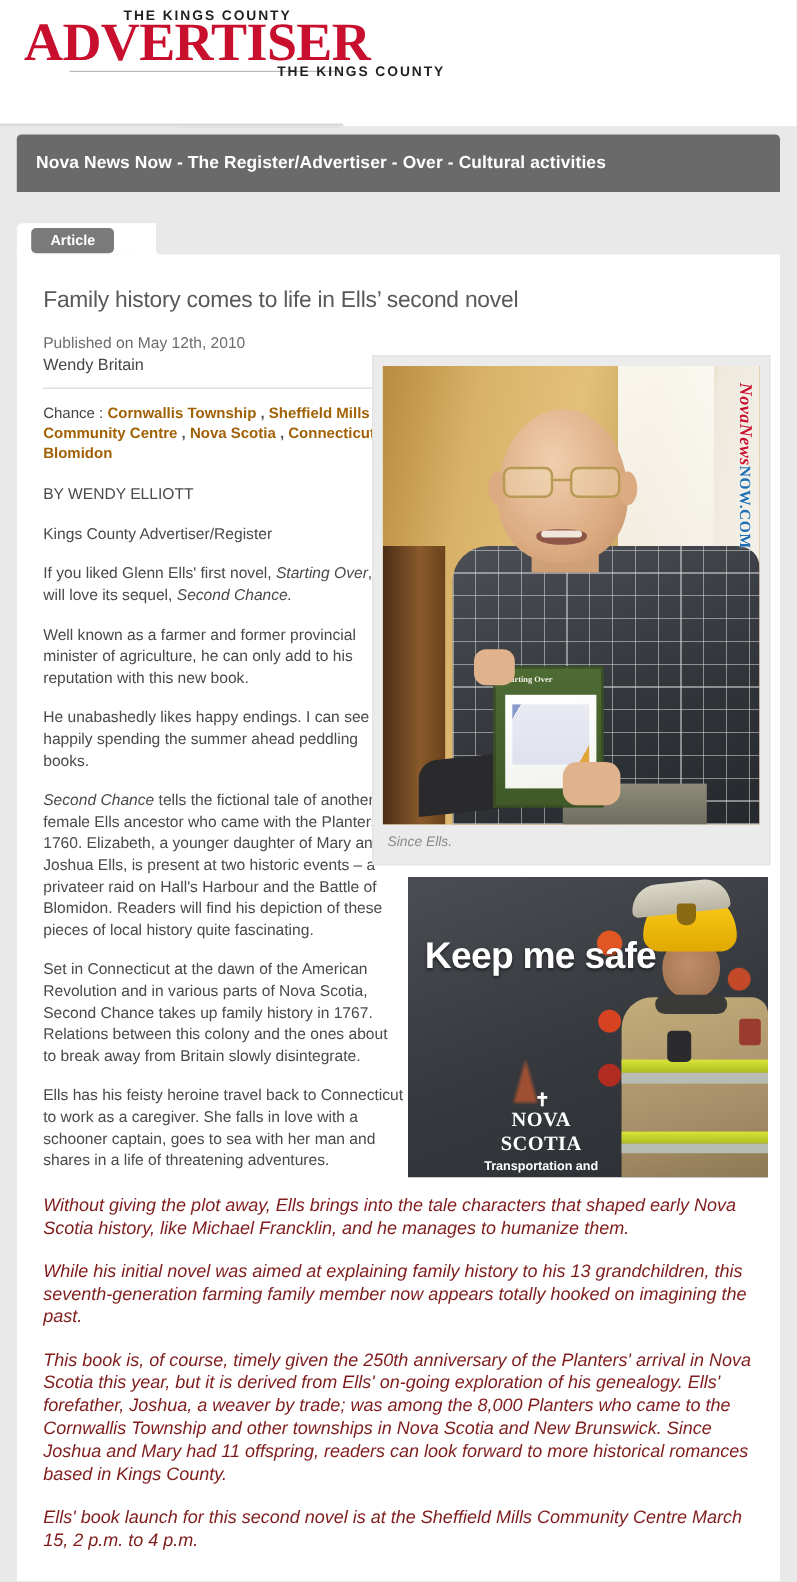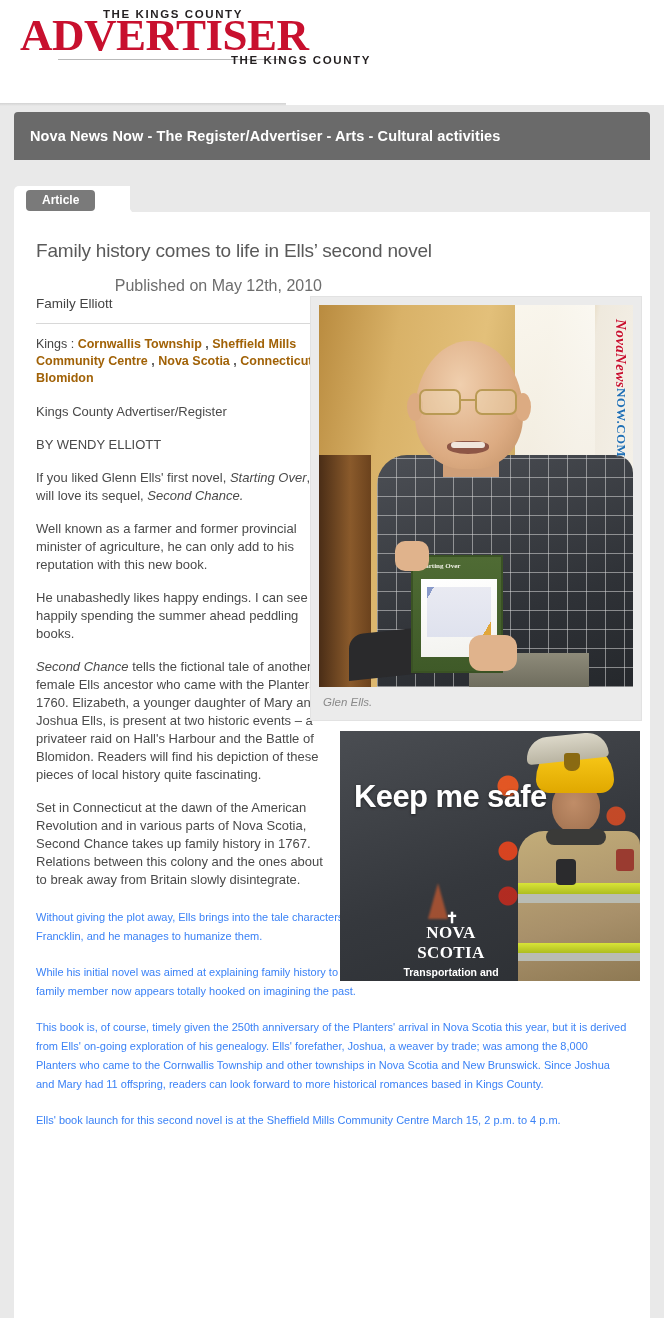--- a/index.html
+++ b/index.html
@@ -145,24 +145,23 @@
     font-weight: normal;
     color: #595959;
     margin: 0 0 16px 0;
     letter-spacing: -0.2px;
   }
 
   .meta-col {
     width: 286px;
   }
   .published {
-    font-size: 16px;
+    font-size: 13px;
     color: #6d6d6d;
     line-height: 16px;
-    text-align: right;
   }
   .author {
     font-size: 13.5px;
     color: #444444;
     line-height: 18px;
     margin-top: 1px;
   }
   .meta-rule {
     width: 280px; height: 1px;
     background: #d8d8d8;
@@ -187,24 +186,25 @@
     width: 300px;
     margin-top: 16px;
   }
   .body-col p {
     font-size: 13px;
     line-height: 18px;
     color: #4a4a4a;
     margin: 0 0 15px 0;
   }
   .body-full p {
-    font-size: 11px;
+    font-size: 15px;
     line-height: 19px;
-    color: #3b82f6;
+    color: #7f1d1d;
     margin: 0 0 17px 0;
+    font-style: italic;
   }
   .body-full { clear: both; padding-top: 4px; }
   em { font-style: italic; }
 
   
   .media-col {
     position: absolute;
     right: 8px; top: 84px;
     width: 332px;
   }
@@ -477,21 +477,21 @@
       <div class="logo-kicker advertiser-kicker">THE KINGS COUNTY</div>
       <div class="logo-word advertiser-word">ADVERTISER</div>
       <div class="advertiser-rule"></div>
       <div class="logo-kicker register-kicker">THE KINGS COUNTY</div>
       <div class="register-rule"></div>
     </div>
     <div class="masthead-shadow"></div>
   </div>
 
   <div class="crumb-bar">
-    <span class="crumb-text">Nova News Now - The Register/Advertiser - Arts - Cultural activities</span>
+    <span class="crumb-text">Nova News Now - The Register/Advertiser - Over - Cultural activities</span>
   </div>
 
   <div class="tab-strip">
     <div class="tab">
       <div class="tab-pill">Article</div>
     </div>
     <div class="tab-skew"></div>
   </div>
 
   <div class="card clearfix">
@@ -523,21 +523,21 @@
             <div class="photo-book-cover">
               <div class="photo-book-art"></div>
             </div>
           </div>
           <div class="photo-hand-l"></div>
           <div class="photo-hand-r"></div>
           <div class="watermark">
             <span class="wm-a">NovaNews</span><span class="wm-b">NOW.COM</span>
           </div>
         </div>
-        <div class="caption">Glen Ells.</div>
+        <div class="caption">Since Ells.</div>
       </div>
 
       <div class="ad">
         <div class="ad-bg"></div>
         <div class="ad-cone"></div>
         <div class="firefighter">
           <div class="ff-hood"></div>
           <div class="ff-face"></div>
           <div class="ff-helmet"></div>
           <div class="ff-helmet-brim"></div>
@@ -556,39 +556,40 @@
           <div class="ad-logo-mark">✝</div>
           <div class="ad-logo-name">NOVA SCOTIA</div>
           <div class="ad-logo-sub">Transportation and</div>
 
         </div>
       </div>
     </div>
 
     <div class="meta-col">
       <div class="published">Published on May 12th, 2010</div>
-      <div class="author">Family Elliott</div>
+      <div class="author">Wendy Britain</div>
       <div class="meta-rule"></div>
       <div class="topics">
-        <span>Kings :</span>
+        <span>Chance :</span>
         <b>
           <a href="#" class="topic-link">Cornwallis Township</a><span class="topic-sep"> , </span><a href="#" class="topic-link">Sheffield Mills Community Centre</a><span class="topic-sep"> , </span><a href="#" class="topic-link">Nova Scotia</a><span class="topic-sep"> , </span><a href="#" class="topic-link">Connecticut</a><span class="topic-sep"> , </span><a href="#" class="topic-link">Blomidon</a>
         </b>
       </div>
     </div>
 
     <div class="body-col">
+      <p>BY WENDY ELLIOTT</p>
       <p>Kings County Advertiser/Register</p>
-      <p>BY WENDY ELLIOTT</p>
       <div id="narrow-paras">
           <p><span>If you liked Glenn Ells' first novel, </span><em>Starting Over</em><span>, you will love its sequel, </span><em>Second Chance.</em></p>
           <p><span>Well known as a farmer and former provincial minister of agriculture, he can only add to his reputation with this new book.</span></p>
           <p><span>He unabashedly likes happy endings. I can see him happily spending the summer ahead peddling books.</span></p>
           <p><em>Second Chance</em><span> tells the fictional tale of another female Ells ancestor who came with the Planters in 1760. Elizabeth, a younger daughter of Mary and Joshua Ells, is present at two historic events – a privateer raid on Hall's Harbour and the Battle of Blomidon. Readers will find his depiction of these pieces of local history quite fascinating.</span></p>
           <p><span>Set in Connecticut at the dawn of the American Revolution and in various parts of Nova Scotia, Second Chance takes up family history in 1767. Relations between this colony and the ones about to break away from Britain slowly disintegrate.</span></p>
+          <p><span>Ells has his feisty heroine travel back to Connecticut to work as a caregiver. She falls in love with a schooner captain, goes to sea with her man and shares in a life of threatening adventures.</span></p>
         </div>
     </div>
 
     <div class="body-full" id="full-paras">
         <p>Without giving the plot away, Ells brings into the tale characters that shaped early Nova Scotia history, like Michael Francklin, and he manages to humanize them.</p>
         <p>While his initial novel was aimed at explaining family history to his 13 grandchildren, this seventh-generation farming family member now appears totally hooked on imagining the past.</p>
         <p>This book is, of course, timely given the 250th anniversary of the Planters' arrival in Nova Scotia this year, but it is derived from Ells' on-going exploration of his genealogy. Ells' forefather, Joshua, a weaver by trade; was among the 8,000 Planters who came to the Cornwallis Township and other townships in Nova Scotia and New Brunswick. Since Joshua and Mary had 11 offspring, readers can look forward to more historical romances based in Kings County.</p>
         <p>Ells' book launch for this second novel is at the Sheffield Mills Community Centre March 15, 2 p.m. to 4 p.m.</p>
       </div>
 

